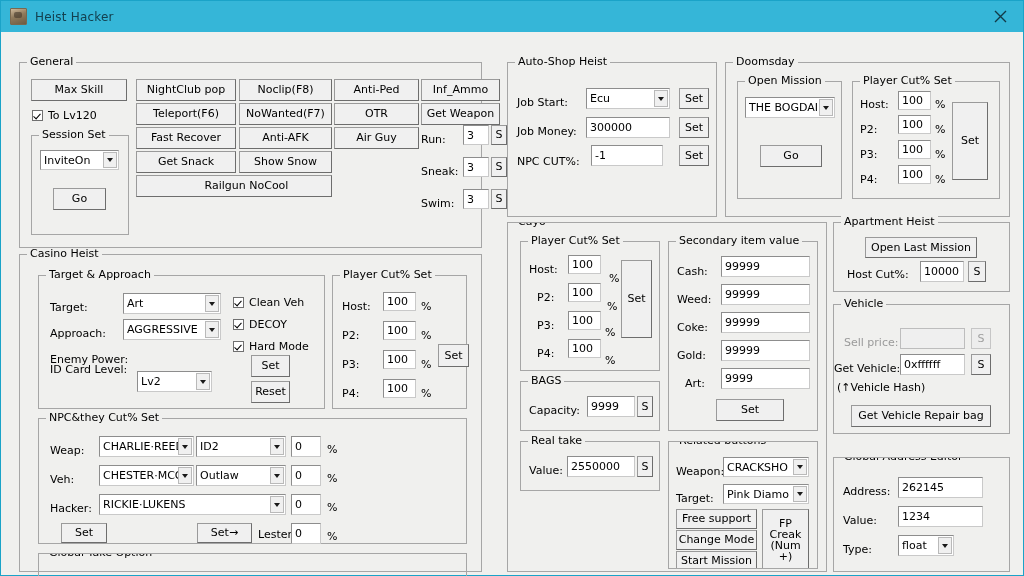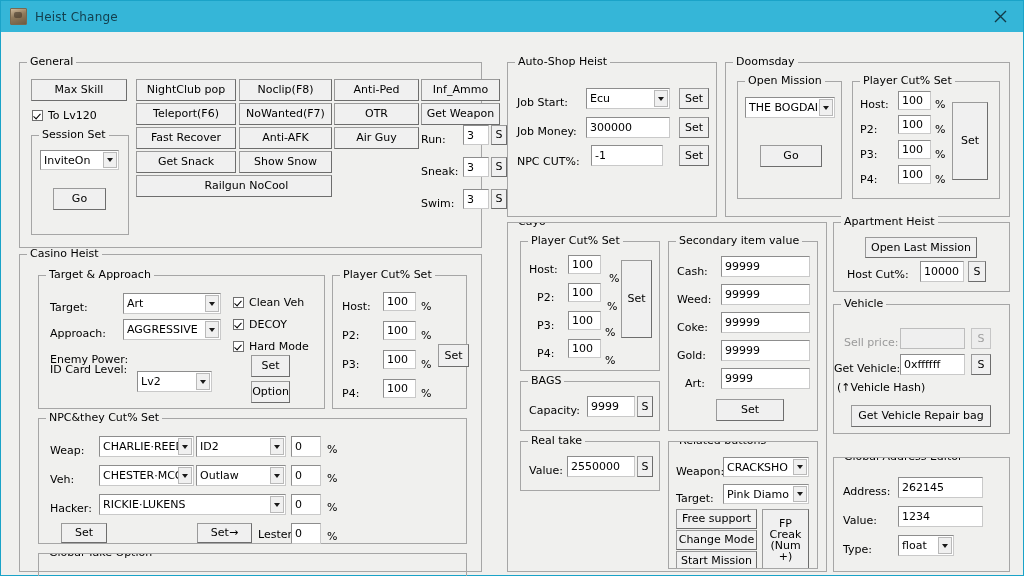--- a/index.html
+++ b/index.html
@@ -53,21 +53,21 @@
        border:solid #000;border-width:0 1.6px 1.6px 0;transform:rotate(42deg);}
   .pct{position:absolute;font-size:11px;line-height:11px;}
 </style>
 </head>
 <body>
 
 <div class="win">
 
   <div class="titlebar">
     <div class="tb-icon"></div>
-    <div class="tb-title">Heist Change</div>
+    <div class="tb-title">Heist Hacker</div>
     <div class="tb-close">
       <svg width="13" height="13" viewBox="0 0 13 13" aria-hidden="true">
         <path d="M1 1 L12 12 M12 1 L1 12" stroke="#123a48" stroke-width="1.4" fill="none"></path>
       </svg>
     </div>
   </div>
 
   <div class="client">
 
     <div class="grp" style="left:17px;top:30px;width:463px;height:186px;">
@@ -227,21 +227,21 @@
         <label class="chk" style="left:194px;top:42px;">
           <span class="box on"></span>
           <span>DECOY</span>
         </label>
         <label class="chk" style="left:194px;top:64px;">
           <span class="box on"></span>
           <span>Hard Mode</span>
         </label>
 
         <div class="btn" style="left:212px;top:79px;width:39px;height:22px;">Set</div>
-        <div class="btn" style="left:212px;top:105px;width:39px;height:22px;">Option</div>
+        <div class="btn" style="left:212px;top:105px;width:39px;height:22px;">Reset</div>
       </div>
 
       <div class="grp" style="left:312px;top:20px;width:135px;height:134px;">
         <span class="cap">Player Cut% Set</span>
 
         <span class="lbl" style="left:9px;top:25px;">Host:</span>
         <div class="inp" style="left:50px;top:16px;width:33px;height:19px;">100</div>
         <span class="pct" style="left:88px;top:25px;">%</span>
 
         <span class="lbl" style="left:9px;top:54px;">P2:</span>

